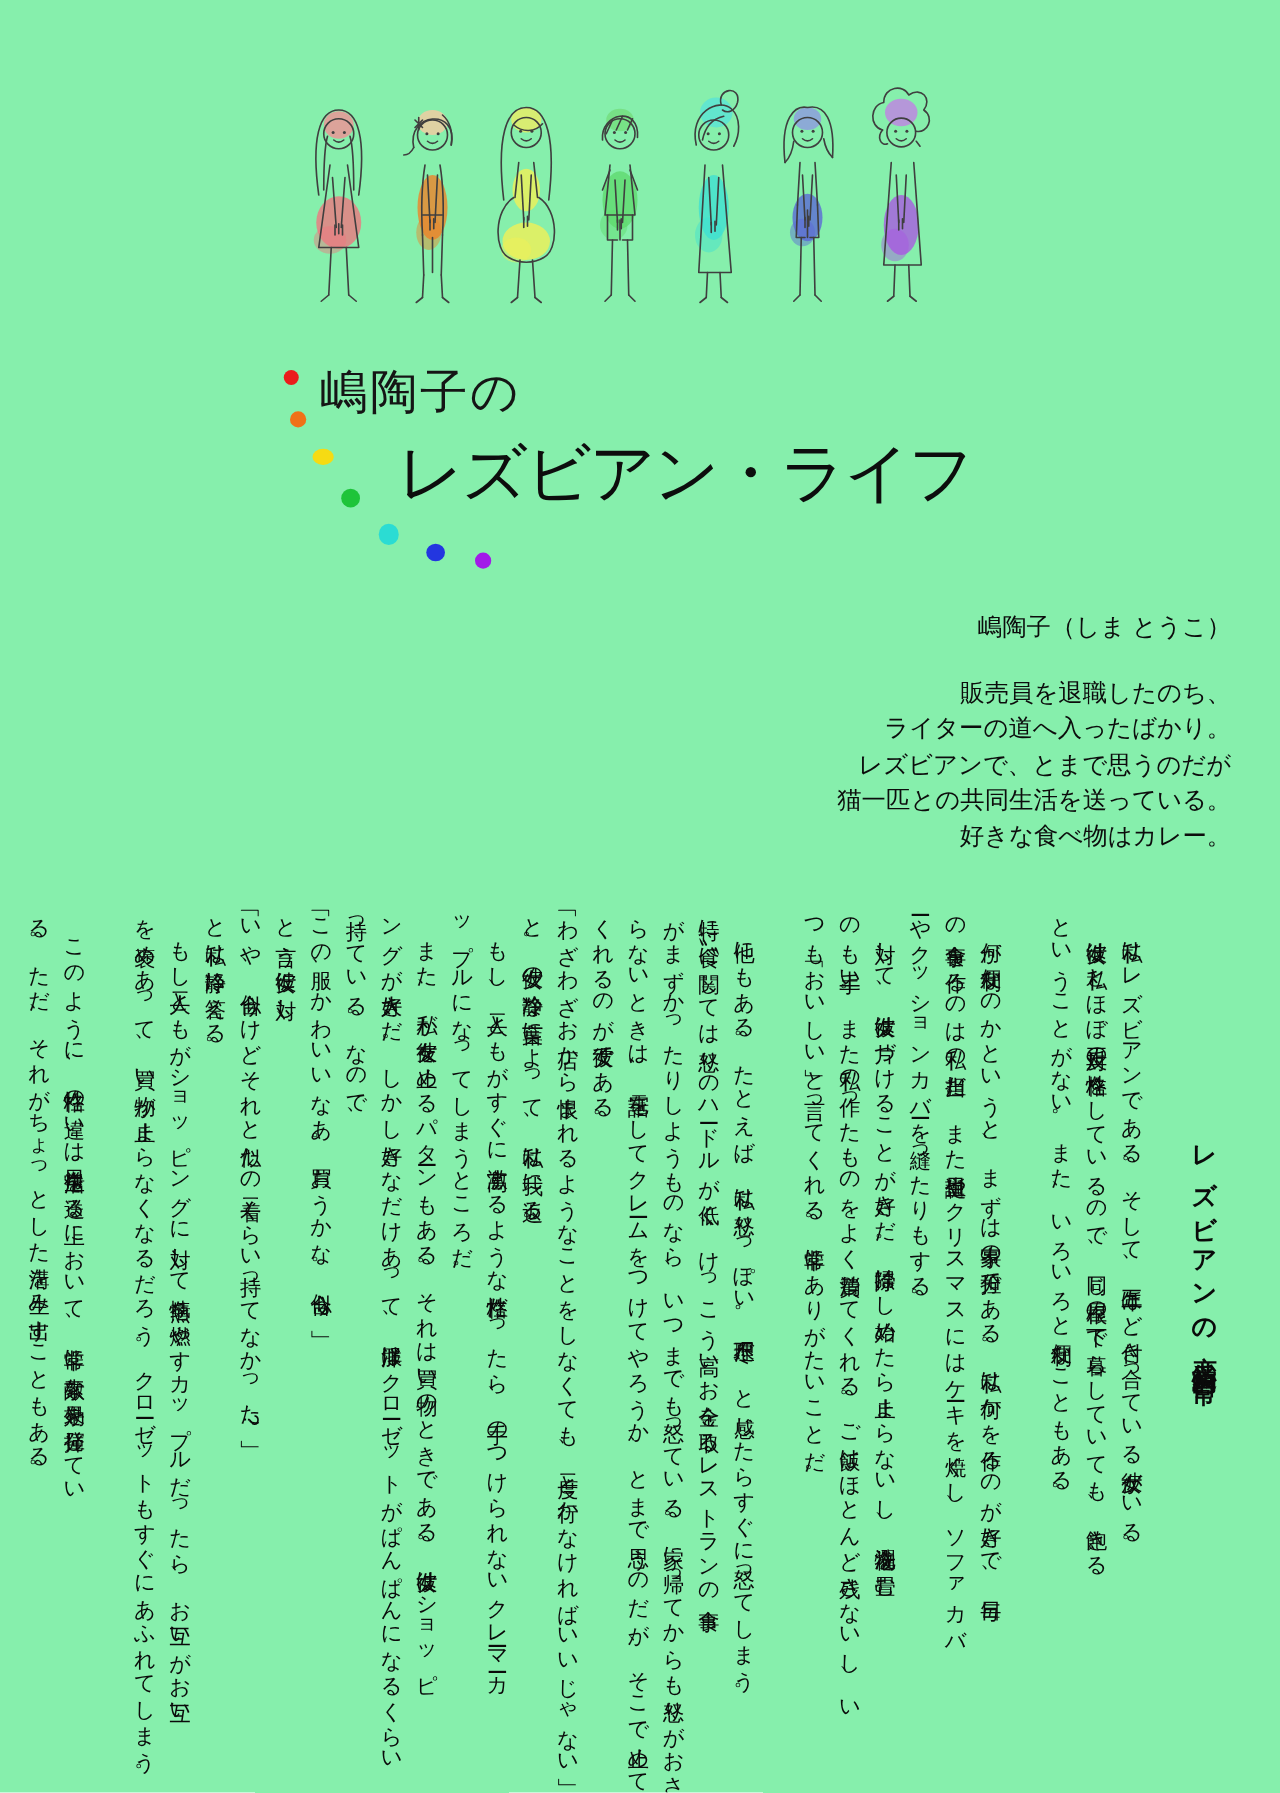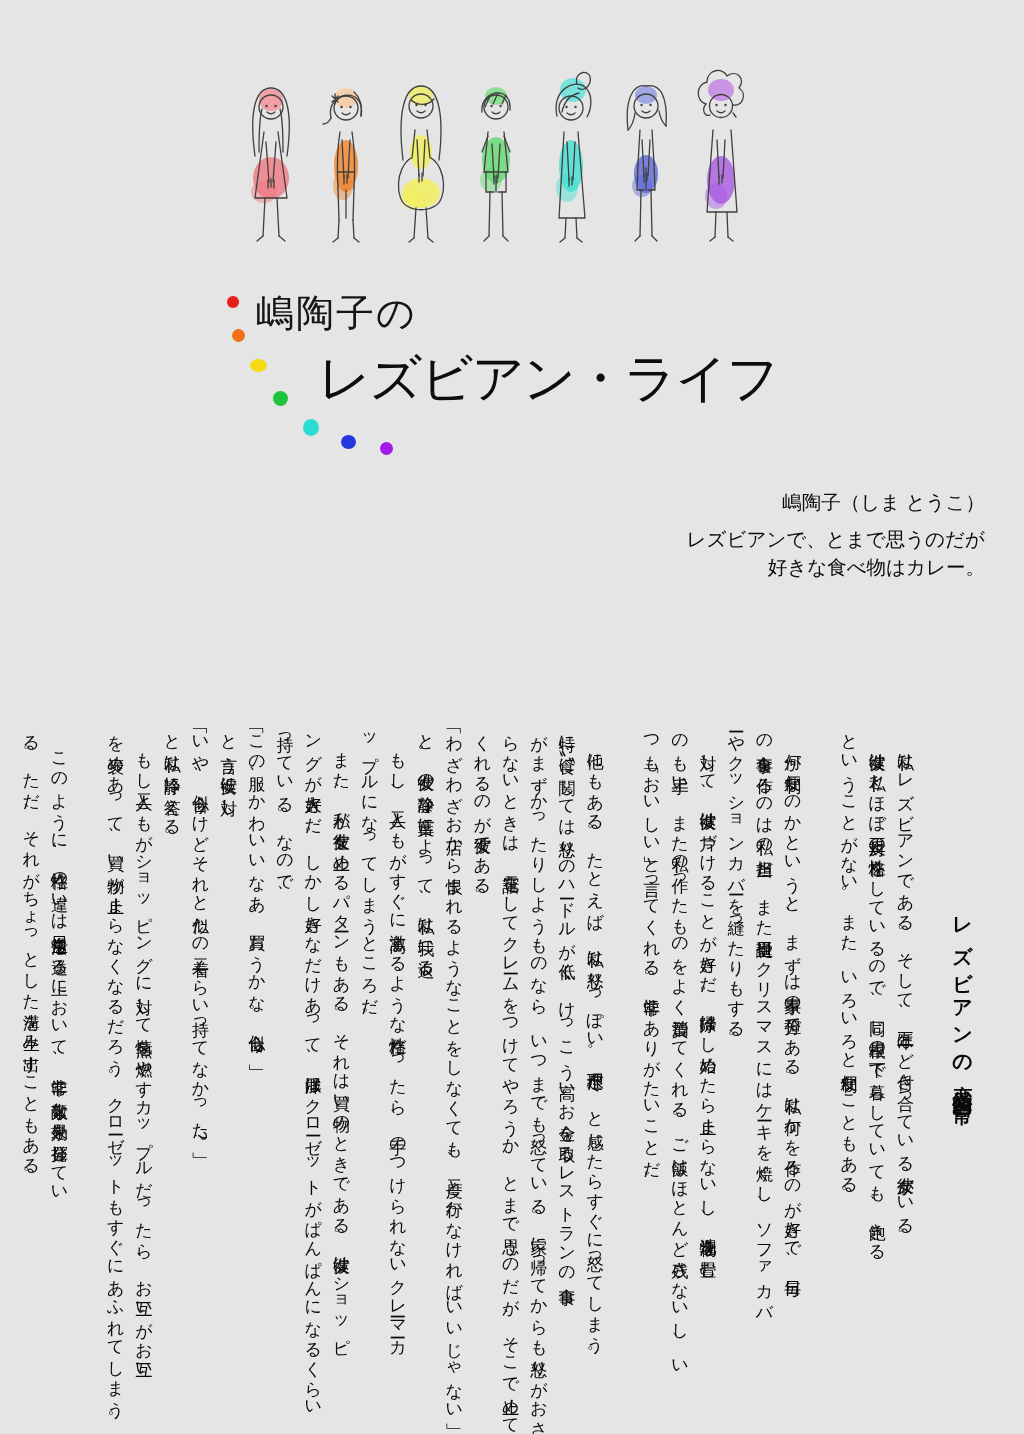--- a/index.html
+++ b/index.html
@@ -1,16 +1,16 @@
 <!DOCTYPE html>
 <html><head>
 <meta charset="utf-8">
 <style>
   html,body{margin:0;padding:0;background:#fff;}
-  .page{position:relative;width:1024px;height:1434px;background:#e5e5e5;overflow:hidden;
+  .page{position:relative;width:1024px;height:1434px;background:#86efac;overflow:hidden;
         font-family:"Liberation Sans",sans-serif;color:#111;}
 
   
   .figures{position:absolute;left:235px;top:60px;width:532px;height:202px;display:flex;gap:1px;}
   .figures svg{width:74px;height:200px;display:block;}
   .lineart{stroke:#3f3f3f;stroke-width:1.3;fill:none;stroke-linecap:round;stroke-linejoin:round;}
   .eye{fill:#3f3f3f;stroke:none;}
   .blob{stroke:none;opacity:.78;}
   .blob2{stroke:none;opacity:.45;}
 
@@ -25,21 +25,21 @@
   .dot.d7{left:380px;top:442px;width:13px;height:13px;}
 
   
   .title-prefix{position:absolute;left:256px;top:288px;font-family:"DejaVu Serif",serif;
                 font-size:38px;letter-spacing:2px;color:#151515;}
   .title-main{position:absolute;left:318px;top:344px;font-family:"DejaVu Serif",serif;
               font-size:52px;letter-spacing:-2px;color:#0d0d0d;white-space:nowrap;}
 
   
   .author{position:absolute;right:39px;top:488px;text-align:right;font-size:19.5px;line-height:28.5px;color:#0c0c0c;}
-  .author .name{margin-bottom:8px;}
+  .author .name{margin-bottom:24px;}
 
   
   .v{writing-mode:vertical-rl;}
   .section-heading{position:absolute;left:950px;top:903px;font-size:20px;font-weight:bold;
                    letter-spacing:5px;color:#0a0a0a;}
   .columns{position:absolute;top:723px;right:105px;width:903px;height:712px;
            font-size:17px;letter-spacing:0.8px;color:#0a0a0a;}
   .columns .tcol{line-height:28.2px;height:712px;white-space:nowrap;}
 </style>
 </head>
@@ -204,21 +204,24 @@
     <span class="dot d5" style="background-color: rgb(43, 220, 211);"></span>
     <span class="dot d6" style="background-color: rgb(35, 54, 224);"></span>
     <span class="dot d7" style="background-color: rgb(162, 27, 232);"></span>
   </div>
 
   <div class="title-prefix">嶋陶子の</div>
   <div class="title-main">レズビアン・ライフ</div>
 
   <div class="author">
     <div class="name">嶋陶子（しま とうこ）</div>
+    <div>販売員を退職したのち、</div>
+    <div>ライターの道へ入ったばかり。</div>
     <div>レズビアンで、とまで思うのだが</div>
+    <div>猫一匹との共同生活を送っている。</div>
     <div>好きな食べ物はカレー。</div>
   </div>
 
   <div class="section-heading v">レズビアンの恋愛的日常</div>
 
   <div class="columns v" id="columns">
       <div class="tcol">　私はレズビアンである。そして、五年ほど付き合っている彼女がいる。</div>
       <div class="tcol">　彼女は私とほぼ正反対の性格をしているので、同じ屋根の下で暮らしていても、飽きる</div>
       <div class="tcol">ということがない。また、いろいろと便利なこともある。</div>
       <div class="tcol">　</div>

